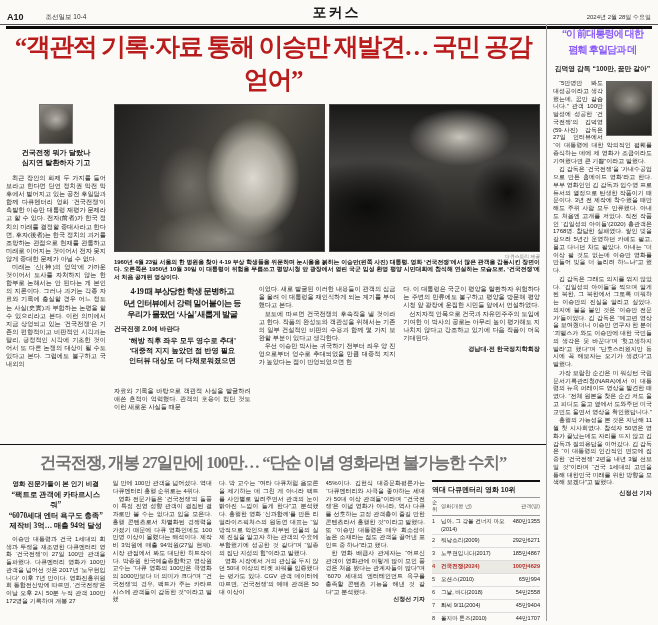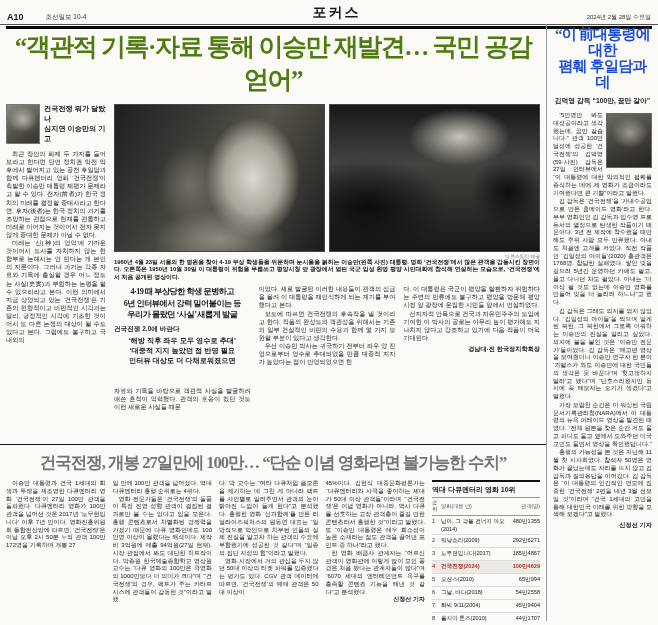--- a/index.html
+++ b/index.html
@@ -11,24 +11,24 @@
           padding:4px 7px 2px 7px;border-bottom:1px solid #555;}
   .tb-left{display:flex;align-items:flex-end;gap:22px;margin-top:8px;}
   .tb-page{font-weight:bold;font-size:9px;}
   .tb-edition{font-size:6.5px;color:#333;}
   .tb-section{font-weight:bold;font-size:14px;letter-spacing:2px;}
   .tb-date{font-size:6px;color:#333;}
   .topbar-rule{height:3px;background:#0a0a0a;margin:1px 6px 0 6px;}
   
   .main{position:absolute;left:0;top:21px;width:546px;height:422px;overflow:hidden;}
   .main-headline{font-family:"Liberation Serif",serif;font-weight:bold;font-size:25px;
-                 letter-spacing:-1.5px;text-align:center;margin:9px 4px 8px 4px;color:#4d7c0f;}
+                 letter-spacing:-1.5px;text-align:center;margin:9px 4px 8px 4px;color:#b91c1c;}
   .main-body{display:flex;gap:8px;padding:0 6px;}
   .colA{width:100px;flex:none;}
-  .author-box{display:flex;gap:4px;align-items:center;margin-bottom:6px;}
+  .author-box{display:flex;gap:4px;align-items:center;margin-bottom:6px;flex-direction:column;}
   .portrait{width:32px;height:38px;flex:none;border:1px solid #777;
             background:radial-gradient(ellipse 60% 45% at 50% 38%,#b5b1a8 0%,rgba(120,117,110,0) 75%),
                        linear-gradient(150deg,#8f8b84 0%,#57544e 55%,#33312d 100%);}
   .author-lines{font-weight:bold;font-size:7.2px;line-height:10px;}
   .bodytext{font-size:6.2px;line-height:8.1px;text-align:justify;}
   .bodytext p{margin:0;text-indent:6px;}
   .bodytext p.noindent{text-indent:0;}
   .center{flex:1;display:flex;flex-direction:column;overflow:hidden;}
   .photos{display:flex;gap:4px;height:148px;}
   .photo{flex:1;border:1px solid #444;}
@@ -47,22 +47,22 @@
   .cols{display:flex;gap:8px;flex:1;margin-top:4px;overflow:hidden;}
   .col{flex:1;overflow:hidden;}
   .subheadA{font-family:"Liberation Serif",serif;font-weight:bold;font-size:8.2px;
             line-height:11.5px;text-align:center;letter-spacing:-0.5px;margin:1px 0 4px 0;}
   .sublabel{font-weight:bold;font-size:6.6px;margin:3px 0 2px 0;}
   .subheadB{font-weight:bold;font-size:7.2px;line-height:10px;text-align:center;margin-bottom:21px;}
   .signature{font-weight:bold;font-size:6.2px;text-align:right;margin-top:3px;}
   
   .vrule{position:absolute;left:546px;top:24px;height:597px;width:1px;background:#9b9b9b;}
   .interview{position:absolute;left:553px;top:26px;width:99px;height:595px;overflow:hidden;}
-  .iv-headline{font-family:"Liberation Serif",serif;font-weight:bold;font-size:15px;
-               line-height:16px;letter-spacing:-0.8px;text-align:center;color:#1d4ed8;}
+  .iv-headline{font-family:"Liberation Serif",serif;font-weight:bold;font-size:10px;
+               line-height:16px;letter-spacing:-0.8px;text-align:center;color:#8b5cf6;}
   .iv-byline{font-size:6.8px;font-weight:bold;text-align:center;margin:6px 0 6px 0;color:#222;}
   .iv-body{font-size:6px;line-height:7.75px;text-align:justify;}
   .iv-body p{margin:0 0 1px 0;text-indent:6px;}
   .iv-photo{float:right;width:44px;height:53px;margin:1px 0 2px 3px;border:1px solid #666;
             background:radial-gradient(ellipse 55% 40% at 52% 35%,#9a968d 0%,rgba(90,88,82,0) 75%),
                        linear-gradient(160deg,#6e6b65 0%,#403e39 55%,#24231f 100%);}
   .iv-reporter{font-weight:bold;font-size:6.2px;text-align:right;margin-top:2px;}
   
   .bottom{position:absolute;left:0;top:444px;width:546px;height:181px;
           border-top:1.5px solid #111;overflow:hidden;}
@@ -105,21 +105,21 @@
 
   <div class="main">
     <div class="main-headline">“객관적 기록·자료 통해 이승만 재발견… 국민 공감 얻어”</div>
     <div class="main-body">
 
       <div class="colA">
         <div class="author-box">
           <div class="portrait"></div>
           <div class="author-lines">
             <div>건국전쟁 뭐가 달랐나</div>
-            <div>심지연 이승만의 기고</div>
+            <div>심지연 탈환하자 기고</div>
           </div>
         </div>
         <div class="bodytext">
           <p>최근 장안의 화제 두 가지를 들어보라고 한다면 단연 정치권 막전 막후에서 벌어지고 있는 공천 후일담과 함께 다큐멘터리 영화 ‘건국전쟁’이 촉발한 이승만 대통령 재평가 문제라고 할 수 있다. 전자(前者)가 한국 정치의 미래를 결정할 중대사라고 한다면, 후자(後者)는 한국 정치의 과거를 조망하는 관점으로 현재를 관통하고 미래로 이어지는 것이어서 전자 못지않게 중대한 문제가 아닐 수 없다.</p>
           <p>미래는 ‘신(神)의 영역’에 가까운 것이어서 도사를 자처하지 않는 한 함부로 논해서는 안 된다는 게 본인의 지론이다. 그러나 과거는 각종 자료와 기록에 충실할 경우 어느 정도는 사실(史實)과 부합하는 논평을 할 수 있으리라고 본다. 이런 의미에서 지금 상영되고 있는 ‘건국전쟁’은 기존의 편향적이고 비판적인 시각과는 달리, 긍정적인 시각에 기초한 것이어서 또 다른 논쟁의 대상이 될 수도 있다고 본다. 그럼에도 불구하고 국내외의</p>
         </div>
       </div>
 
       <div class="center">
         <div class="photos">
@@ -182,20 +182,26 @@
       <p>흥행의 가능성을 본 것은 지난해 11월 첫 시사회였다. 참석자 50명은 영화가 끝났는데도 자리를 뜨지 않고 김 감독과 질의응답을 이어갔다. 김 감독은 “이 대통령의 인간적인 면모에 집중한 ‘건국전쟁’ 2편을 내년 3월 선보일 것”이라며 “건국 1세대의 고민을 통해 대한민국 미래를 위한 방향을 모색해 보겠다”고 말했다.</p>
       <div class="iv-reporter">신정선 기자</div>
     </div>
   </div>
 
   <div class="bottom">
     <div class="b-headline">건국전쟁, 개봉 27일만에 100만… “단순 이념 영화라면 불가능한 수치”</div>
     <div class="b-content">
 
       <div class="b-col">
+        <div class="infobox">
+          <div class="ib-title">영화 전문가들이 본 인기 비결</div>
+          <div class="ib-line">“팩트로 관객에 카타르시스 줘”</div>
+          <div class="ib-line">“6070세대 엔터 욕구도 충족”</div>
+          <div class="ib-line">제작비 3억… 매출 94억 달성</div>
+        </div>
         <p>이승만 대통령과 건국 1세대의 희생과 투쟁을 재조명한 다큐멘터리 영화 ‘건국전쟁’이 27일 100만 관객을 돌파했다. 다큐멘터리 영화가 100만 관객을 넘어선 것은 2017년 ‘노무현입니다’ 이후 7년 만이다. 영화진흥위원회 통합전산망에 따르면, ‘건국전쟁’은 이날 오후 2시 50분 누적 관객 100만172명을 기록하며 개봉 27</p>
       </div>
 
       <div class="b-col">
         <p class="noindent">일 만에 100만 관객을 넘어섰다. 역대 다큐멘터리 흥행 순위로는 4위다.</p>
         <p>영화 전문가들은 ‘건국전쟁’의 돌풍이 특정 진영 성향 관객이 결집된 결과로만 볼 수는 없다고 입을 모은다. 흥행 콘텐츠로서 차별화된 경쟁력을 가졌기 때문에 다큐 영화인데도 100만명 이상이 몰렸다는 해석이다. 제작비 3억원에 매출 94억원(27일 현재). 시장 관점에서 봐도 대단한 히트작이다. 박종원 한국예술종합학교 영상원 교수는 “다큐 영화의 100만은 극영화의 1000만보다 더 의미가 크다”며 “‘건국전쟁’의 경우, 팩트가 주는 카타르시스에 관객들이 감동한 것”이라고 말했</p>
       </div>
 
       <div class="b-col">
         <p class="noindent">다. 박 교수는 “여타 다큐처럼 음모론을 제기하는 데 그친 게 아니라 팩트를 사안별로 알려주면서 관객의 눈이 밝아진 느낌이 들게 한다”고 분석했다. 흥행한 영화 ‘신과함께’를 만든 리얼라이즈픽처스의 원동연 대표는 “일방적으로 악인으로 치부된 인물의 실제 진실을 알고자 하는 관객의 수요에 부합했기에 성공한 것 같다”며 “일종의 집단 지성의 힘”이라고 말했다.</p>

